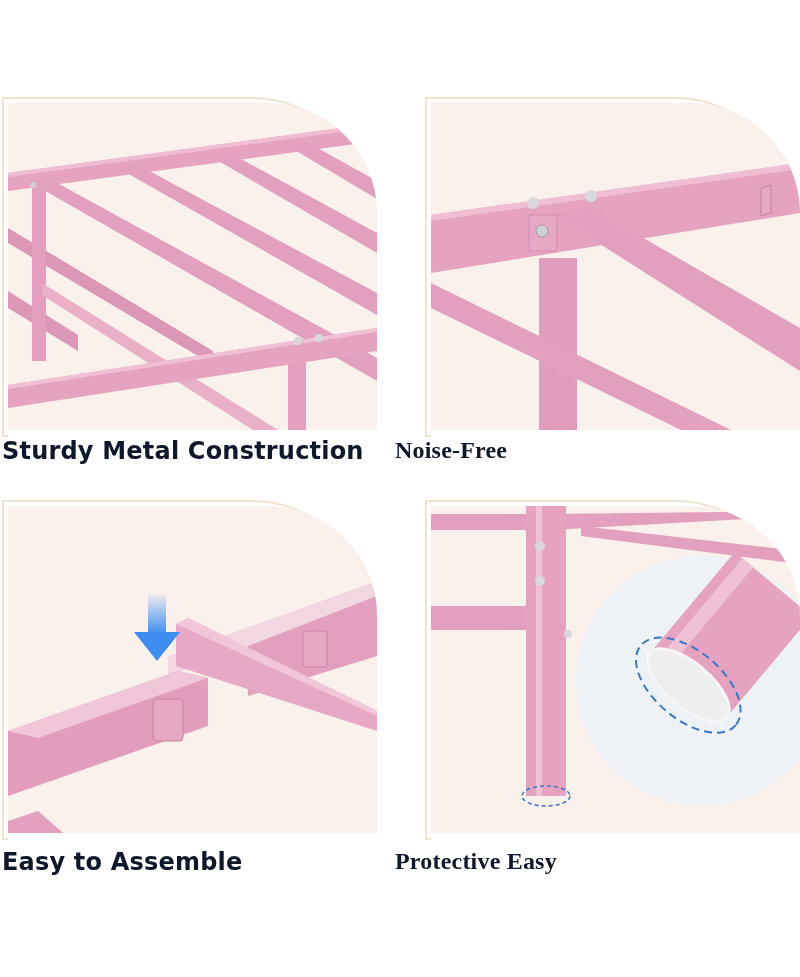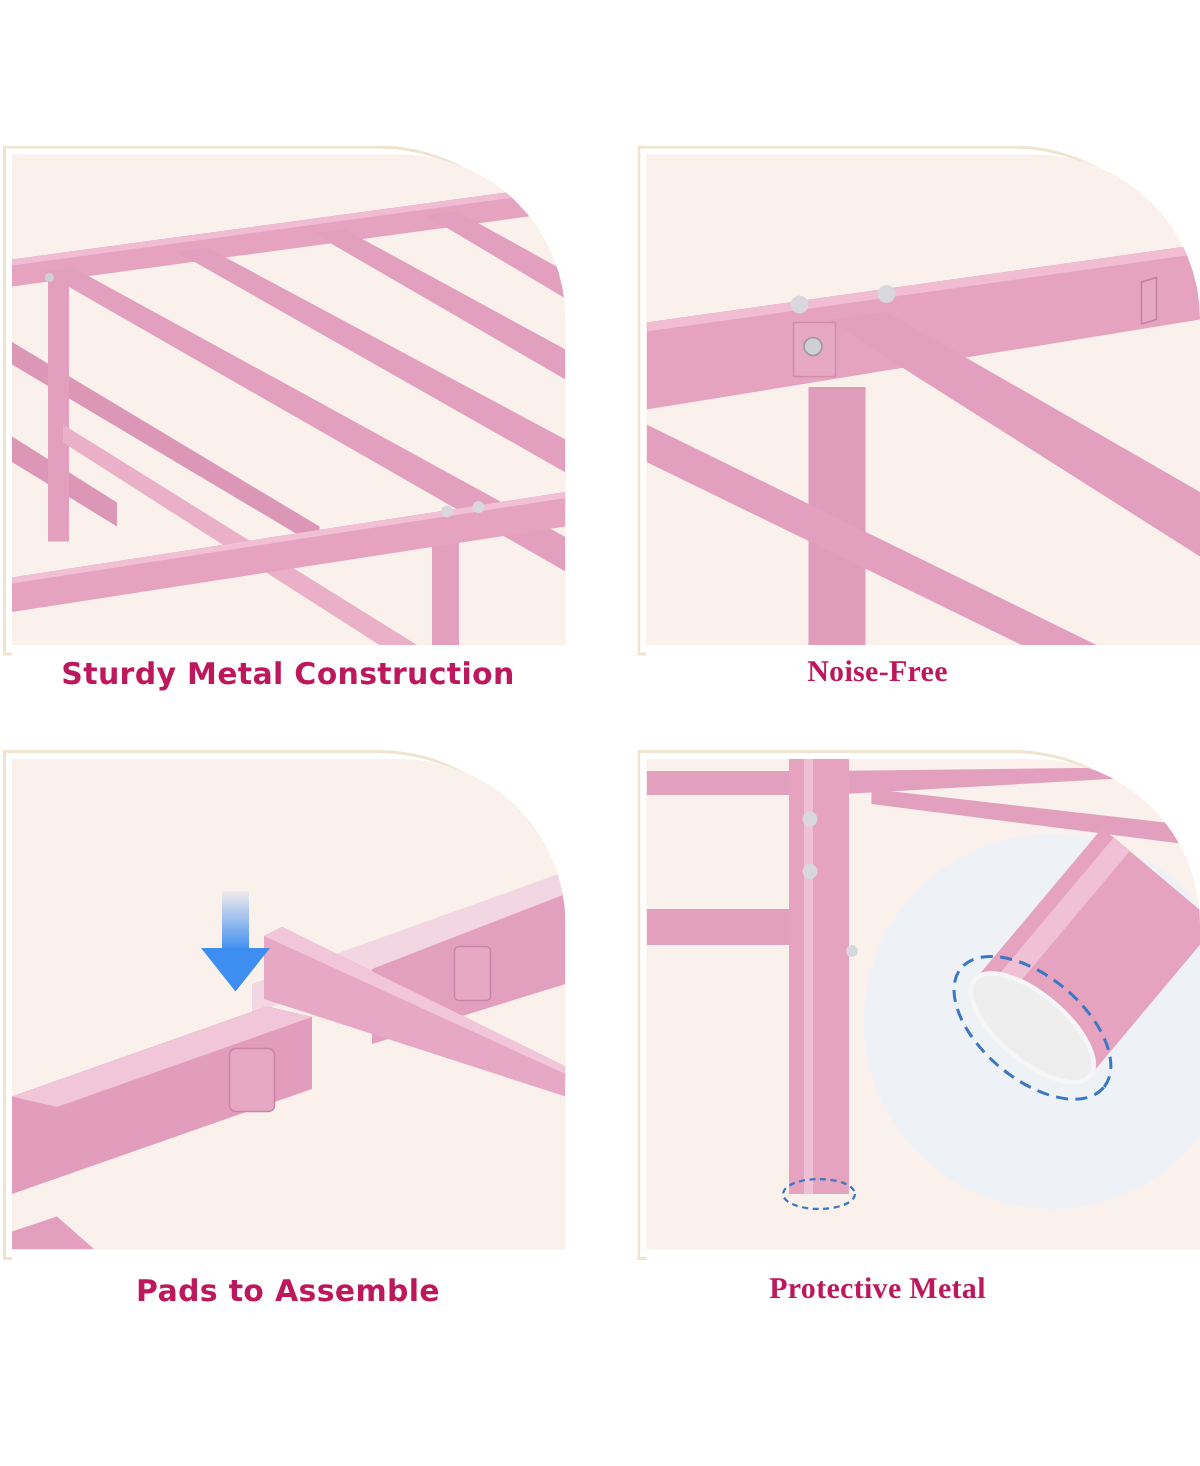--- a/index.html
+++ b/index.html
@@ -2,21 +2,21 @@
 <html><head>
 <meta charset="utf-8">
 <style>
   html, body { margin: 0; padding: 0; background: #ffffff; }
   body { width: 800px; height: 977px; position: relative; overflow: hidden; font-family: "DejaVu Sans", "Liberation Sans", sans-serif; }
   .panel { position: absolute; width: 380px; height: 405px; }
   .frame { position: absolute; left: 0; top: 0; width: 370px; height: 338px; border: 2px solid #eee4cf; border-right: none; border-bottom: none; border-top-right-radius: 120px; box-sizing: border-box; }
   .frame::after { content: ""; position: absolute; left: -2px; bottom: -2px; width: 6px; height: 2px; background: #eee4cf; }
   .photo { position: absolute; left: 6px; top: 6px; width: 369px; height: 327px; background: #faf0ec; border-top-right-radius: 110px; overflow: hidden; }
   .photo svg { position: absolute; left: 0; top: 0; width: 100%; height: 100%; }
-  .caption { position: absolute; left: 0; width: 380px; top: 340px; text-align: center; color: #be185d; font-weight: bold; font-size: 20px; letter-spacing: 0.2px; }
+  .caption { position: absolute; left: 0; width: 380px; top: 340px; text-align: left; color: #0f172a; font-weight: bold; font-size: 24px; letter-spacing: 0.2px; }
   #p1 { left: 2px; top: 97px; }
   #p2 { left: 425px; top: 97px; }
   #p3 { left: 2px; top: 500px; }
   #p4 { left: 425px; top: 500px; }
   #p2 .caption, #p4 .caption { left: -30px; font-family: Liberation Serif, serif; }
   #p3 .caption { top: 348px; }
   #p4 .caption { top: 348px; }
 </style>
 </head>
 <body>
@@ -101,21 +101,21 @@
 
       <rect x="145" y="193" width="30" height="42" rx="4" fill="#e7a8c4" stroke="#c883a6" stroke-width="1"></rect>
       <rect x="295" y="125" width="24" height="36" rx="3" fill="#e7a8c4" stroke="#c883a6" stroke-width="1"></rect>
 
       <g>
         <rect x="140" y="88" width="18" height="40" fill="url(#arrowGrad)"></rect>
         <polygon points="126,126 172,126 149,155" fill="#3d8ef0"></polygon>
       </g>
     </svg>
   </div>
-  <div class="caption">Pads to Assemble</div>
+  <div class="caption">Easy to Assemble</div>
 </div>
 
 <div class="panel" id="p4">
   <div class="frame"></div>
   <div class="photo">
     <svg viewBox="0 0 369 327" preserveAspectRatio="none">
 
       <polygon points="0,8 120,8 369,5 369,10 120,24 0,24" fill="#e3a0be"></polygon>
       <polygon points="150,20 369,45 369,58 150,30" fill="#e3a0be"></polygon>
 
@@ -130,14 +130,14 @@
 
       <circle cx="270" cy="175" r="125" fill="#eef2f6"></circle>
       <g transform="rotate(40 265 170)">
         <rect x="215" y="50" width="100" height="130" fill="#e6a3c0"></rect>
         <rect x="225" y="50" width="14" height="130" fill="#f0c0d5"></rect>
         <ellipse cx="265" cy="182" rx="50" ry="22" fill="#eeeeee" stroke="#f6f6f6" stroke-width="3"></ellipse>
         <ellipse cx="265" cy="182" rx="62" ry="34" fill="none" stroke="#3b78c4" stroke-width="2" stroke-dasharray="8,5"></ellipse>
       </g>
     </svg>
   </div>
-  <div class="caption">Protective Metal</div>
+  <div class="caption">Protective Easy</div>
 </div>
 
 </body></html>

